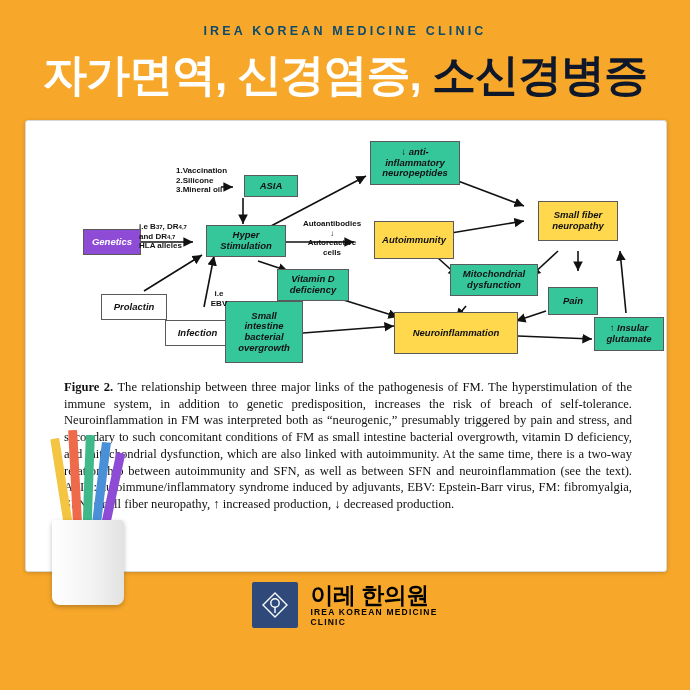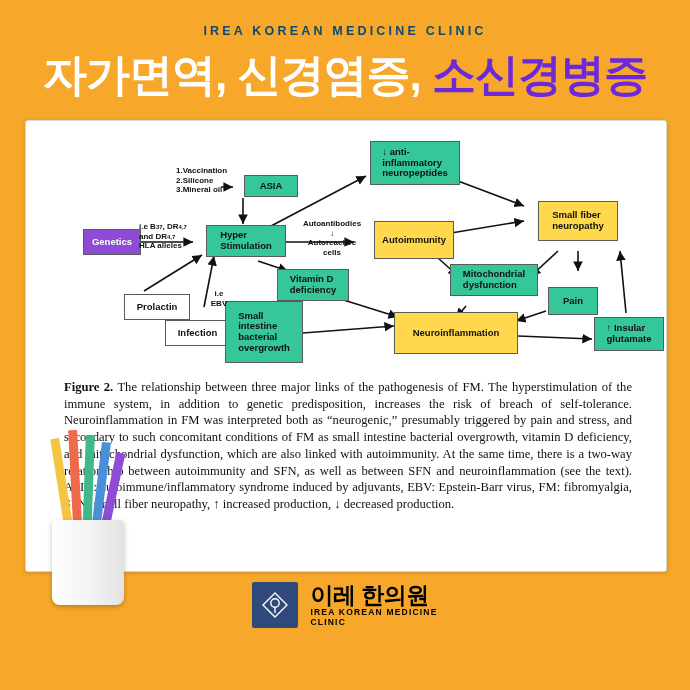--- a/index.html
+++ b/index.html
@@ -20,21 +20,21 @@
   }
   .headline{
     position:absolute;top:46px;left:0;width:690px;
     text-align:center;
     font-size:44px;font-weight:700;
     color:#ffffff;
     letter-spacing:-1px;
     white-space:nowrap;
   }
   .headline .hl-a{color:#ffffff;}
-  .headline .hl-b{color:#6d28d9;}
+  .headline .hl-b{color:#0f172a;}
 
   .card{
     position:absolute;left:25px;top:120px;
     width:640px;height:450px;
     background:#ffffff;
     border:1px solid #d8d8d8;
     border-radius:3px;
     box-shadow:0 1px 4px rgba(0,0,0,.18);
     overflow:hidden;
   }
@@ -43,23 +43,24 @@
   .diagram{position:absolute;left:0;top:0;width:640px;height:255px;}
   .node{
     position:absolute;
     box-sizing:border-box;
     border:1px solid #5a5a5a;
     font-size:9.5px;
     font-weight:700;
     line-height:1.12;
     color:#111;
     display:flex;align-items:center;justify-content:center;
-    text-align:left;
+    text-align:center;
     padding:2px 20px;
     font-family:"Liberation Sans", sans-serif;
+    font-style:italic;
   }
   .n-green{background:#35c79a;}
   .n-yellow{background:#ffd84d;}
   .n-white{background:#ffffff;}
   .n-purple{background:#8e4bd6;color:#ffffff;}
 
   .lbl{
     position:absolute;
     font-size:8px;
     font-weight:700;
@@ -174,21 +175,21 @@
 
       <div class="node n-purple" style="left:57px;top:108px;width:58px;height:26px;">Genetics</div>
       <div class="node n-green" style="left:218px;top:54px;width:54px;height:22px;">ASIA</div>
       <div class="node n-green" style="left:180px;top:104px;width:80px;height:32px;">Hyper<br>Stimulation</div>
       <div class="node n-green" style="left:344px;top:20px;width:90px;height:44px;">↓ anti-<br>inflammatory<br>neuropeptides</div>
       <div class="node n-yellow" style="left:348px;top:100px;width:80px;height:38px;">Autoimmunity</div>
       <div class="node n-yellow" style="left:512px;top:80px;width:80px;height:40px;">Small fiber<br>neuropathy</div>
       <div class="node n-green" style="left:251px;top:148px;width:72px;height:32px;">Vitamin D<br>deficiency</div>
       <div class="node n-green" style="left:424px;top:143px;width:88px;height:32px;">Mitochondrial<br>dysfunction</div>
       <div class="node n-green" style="left:522px;top:166px;width:50px;height:28px;">Pain</div>
-      <div class="node n-white" style="left:75px;top:173px;width:66px;height:26px;margin-left:23px;">Prolactin</div>
+      <div class="node n-white" style="left:75px;top:173px;width:66px;height:26px;">Prolactin</div>
       <div class="node n-white" style="left:139px;top:199px;width:65px;height:26px;">Infection</div>
       <div class="node n-yellow" style="left:368px;top:191px;width:124px;height:42px;">Neuroinflammation</div>
       <div class="node n-green" style="left:199px;top:180px;width:78px;height:62px;">Small<br>intestine<br>bacterial<br>overgrowth</div>
       <div class="node n-green" style="left:568px;top:196px;width:70px;height:34px;">↑ Insular<br>glutamate</div>
 
       <div class="lbl" style="left:150px;top:45px;">1.Vaccination<br>2.Silicone<br>3.Mineral oil</div>
       <div class="lbl" style="left:113px;top:101px;">i.e B<span style="font-size:6px;">37</span>, DR<span style="font-size:6px;">4,7</span><br>and DR<span style="font-size:6px;">4,7</span><br>HLA alleles</div>
       <div class="lbl center" style="left:268px;top:98px;width:76px;">Autoantibodies<br>↓<br>Autoreactive<br>cells</div>
       <div class="lbl center" style="left:180px;top:168px;width:26px;">i.e<br>EBV</div>
     </div>

